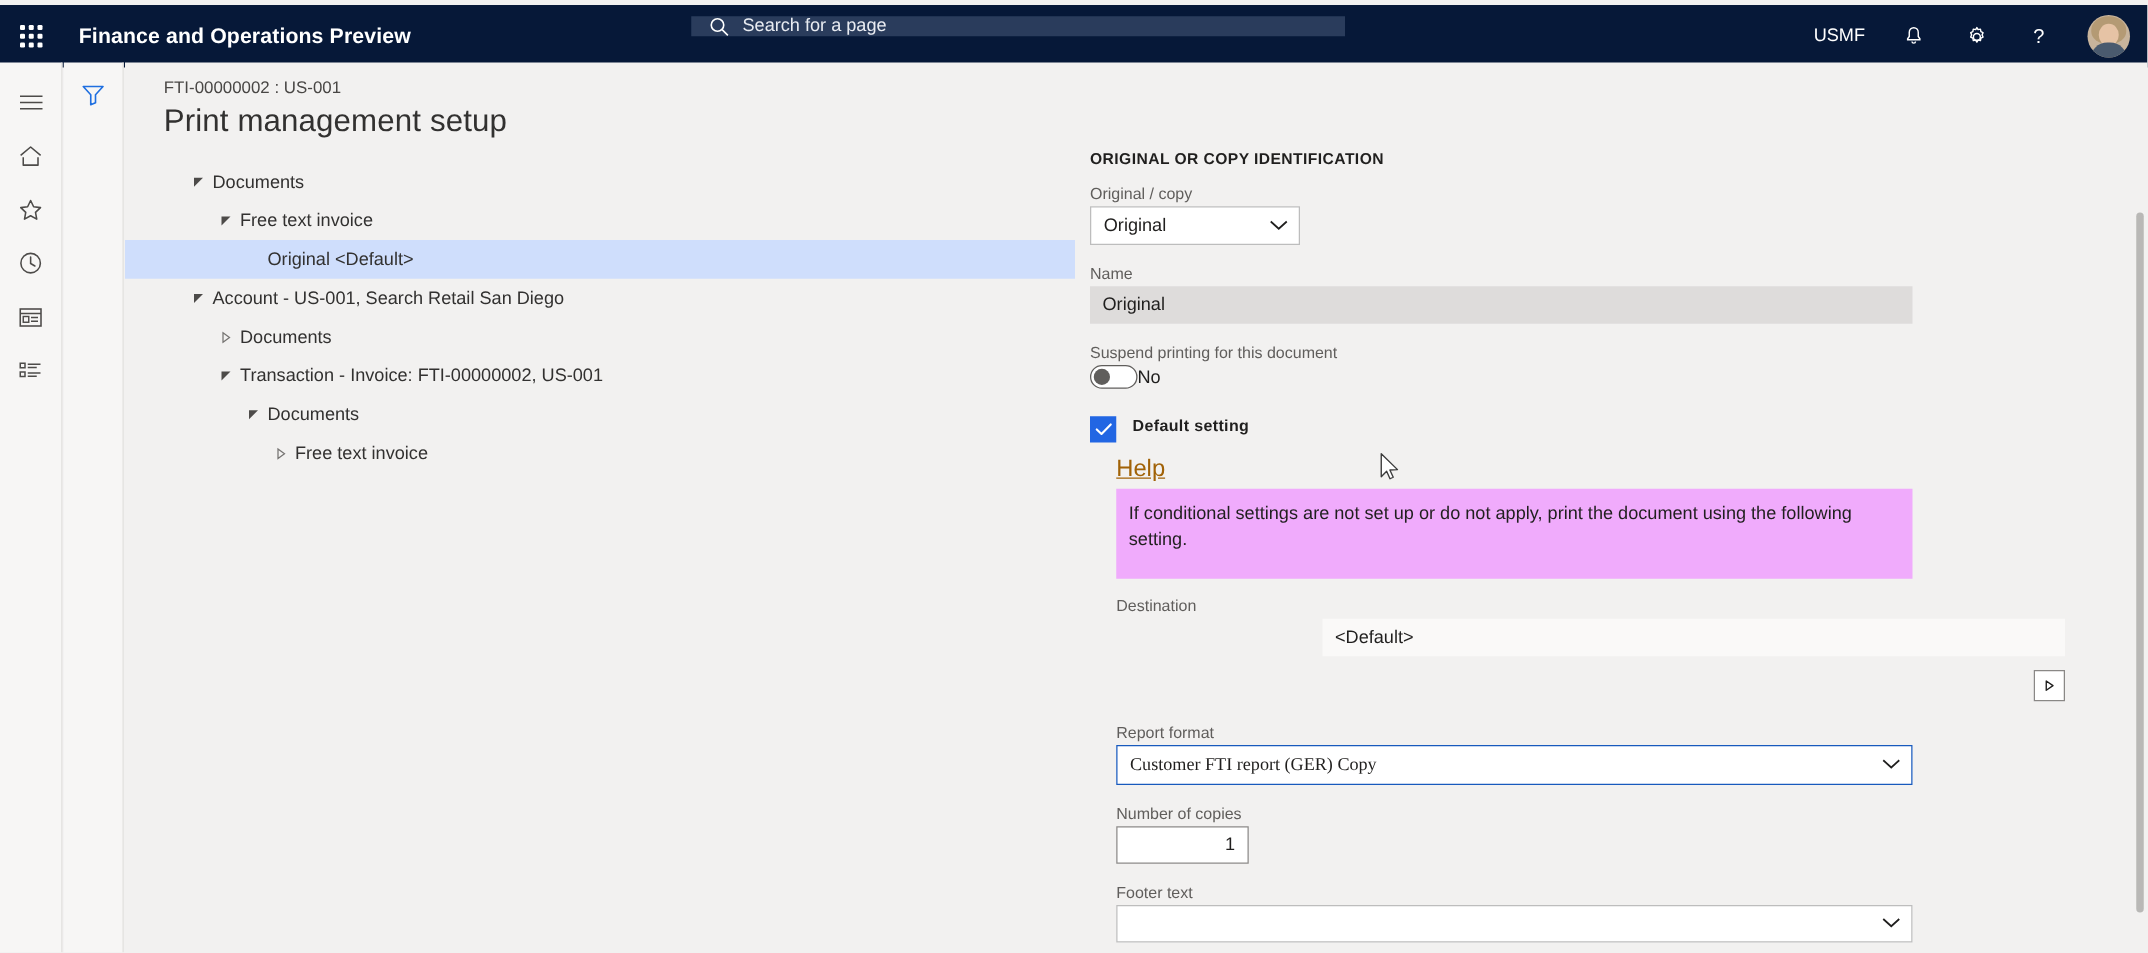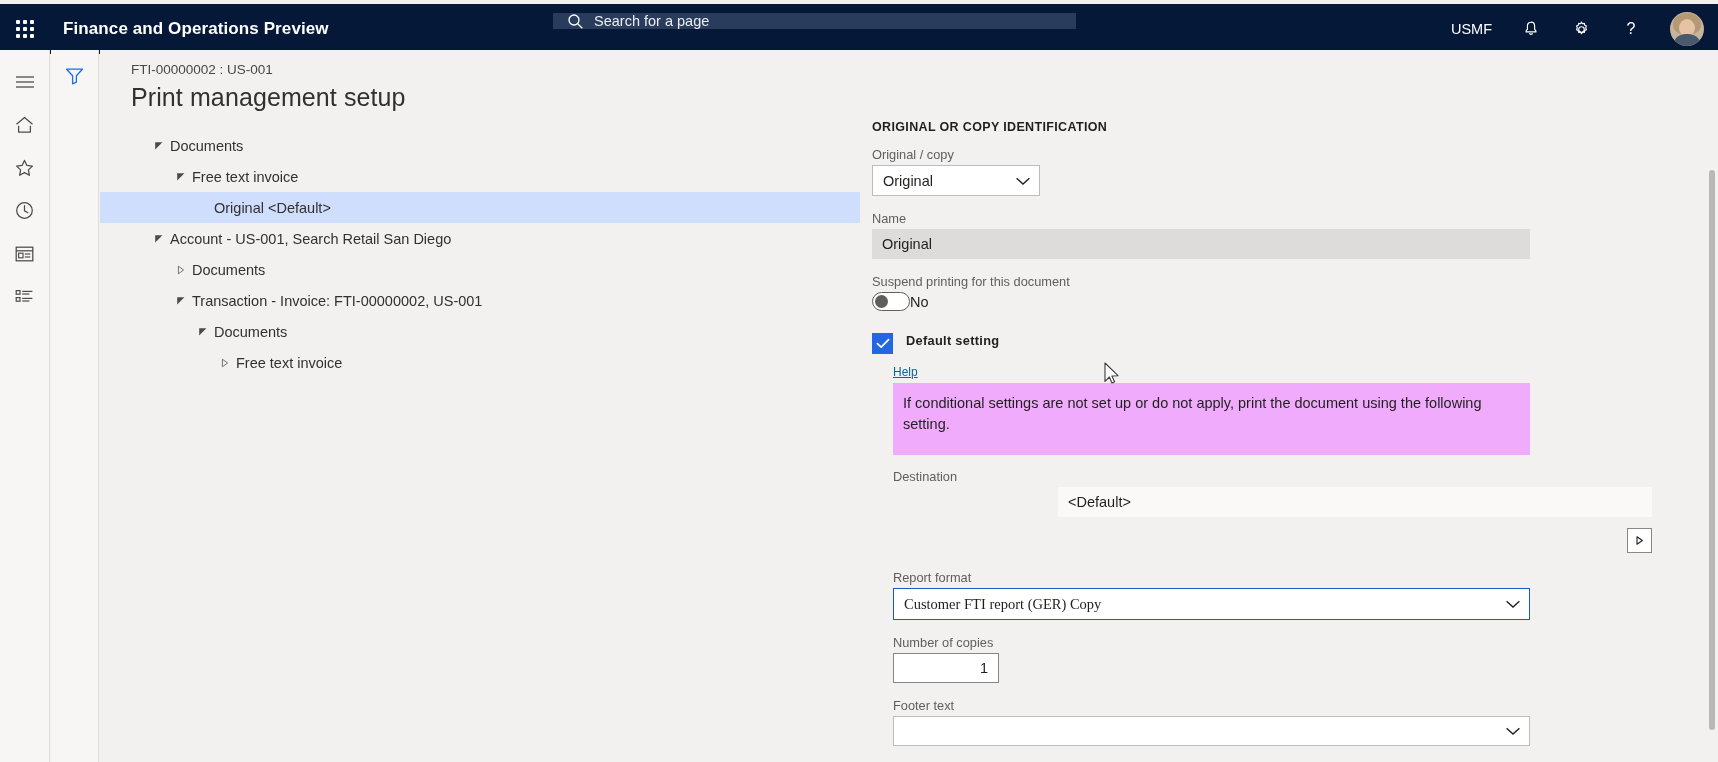--- a/index.html
+++ b/index.html
@@ -124,21 +124,21 @@
 
   .checkbox-row { display: flex; gap: 13px; margin: 22px 0 0 0; }
   .checkbox {
     width: 21px; height: 21px; background: #2266e3;
     display: flex; align-items: center; justify-content: center; cursor: pointer;
   }
   .checkbox-label { font-size: 12.8px; font-weight: bold; color: #201f1e; letter-spacing: .3px; }
 
   .indented { margin-left: 21px; }
   .help-block { margin-top: 11px; }
-  .help-label { font-size: 12px; color: #0369a1; margin-bottom: 4px; text-decoration: underline; }
+  .help-label { font-size: 19px; color: #a16207; margin-bottom: 4px; text-decoration: underline; }
   .help-box {
     background: #f0abfc; width: 637px; min-height: 72px;
     padding: 10px 12px 12px 10px; font-size: 14.5px; color: #201f1e; line-height: 1.42;
   }
   .dest-row { display: flex; align-items: flex-end; gap: 11px; flex-direction: column; }
   .dest-input {
     width: 594px; height: 30px; background: #faf9f8;
     display: flex; align-items: center; padding-left: 10px;
     font-size: 14.5px; color: #201f1e; cursor: text;
   }

